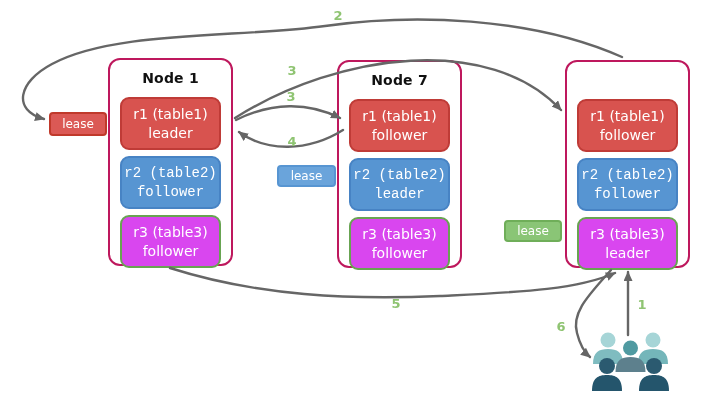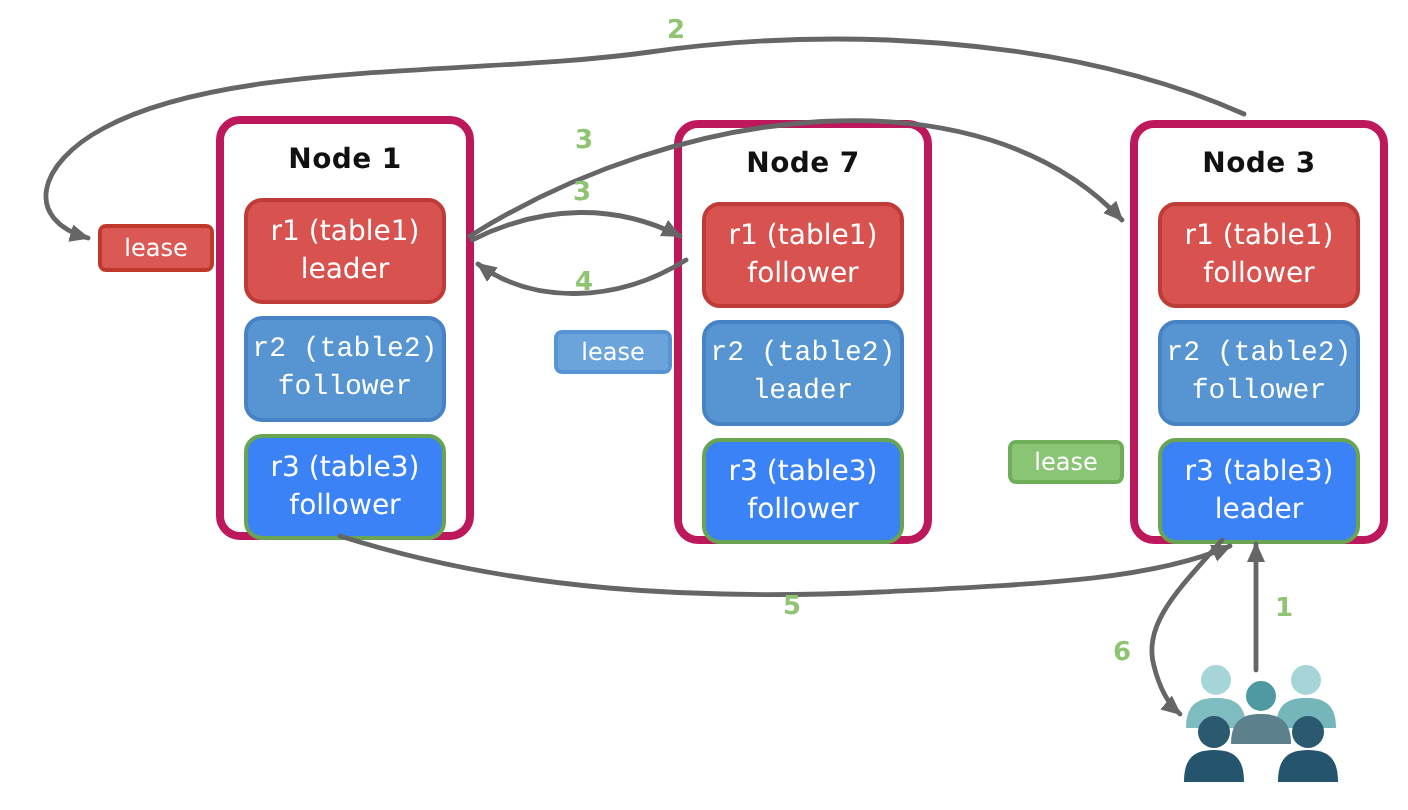--- a/index.html
+++ b/index.html
@@ -2,35 +2,35 @@
 <html><head>
 <meta charset="utf-8">
 <style>
   html,body{margin:0;padding:0;background:#ffffff;}
   body{font-family:"DejaVu Sans","Liberation Sans",sans-serif;}
   #stage{position:relative;width:704px;height:405px;background:#ffffff;overflow:hidden;}
 
   
   .node{
     position:absolute;width:121px;height:204px;background:#ffffff;
-    border:4px solid #be185d;border-radius:12px;box-sizing:content-box;
+    border:2px solid #be185d;border-radius:12px;box-sizing:content-box;
   }
   .node-title{
     text-align:center;margin-top:10px;font-size:14px;font-weight:bold;color:#111111;
     letter-spacing:.2px;
   }
   .rstack{position:absolute;left:10px;right:10px;top:37px;}
   .rbox{
     height:49px;border-radius:9px;margin-bottom:6px;
     display:flex;flex-direction:column;align-items:center;justify-content:center;
     color:#ffffff;font-size:14px;line-height:1.32;text-align:center;
   }
   .rbox.red{background:#d8534f;border:2px solid #bf3b37;}
   .rbox.blue{background:#5795d2;border:2px solid #4783c4;font-family:Liberation Mono, monospace;}
-  .rbox.green{background:#3b82f6;border:2px solid #68a452;}
+  .rbox.green{background:#d946ef;border:2px solid #68a452;}
 
   
   .lease{
     position:absolute;border-radius:4px;color:#ffffff;font-size:12px;
     display:flex;align-items:center;justify-content:center;
   }
   .lease.red{left:49px;top:112px;width:54px;height:20px;background:#db5955;border:2px solid #c0392b;}
   .lease.blue{left:277px;top:165px;width:55px;height:18px;background:#6aa4db;border:2px solid #5795d2;}
   .lease.green{left:504px;top:220px;width:54px;height:18px;background:#8ac576;border:2px solid #6fae59;}
 
@@ -115,21 +115,20 @@
         <span>leader</span>
       </div>
       <div class="rbox green">
         <span>r3 (table3)</span>
         <span>follower</span>
       </div>
     </div>
   </div>
 
   <div class="node" style="left:565px;top:60px;">
-    <div class="node-title">Node 3</div>
     <div class="rstack">
       <div class="rbox red">
         <span>r1 (table1)</span>
         <span>follower</span>
       </div>
       <div class="rbox blue">
         <span>r2 (table2)</span>
         <span>follower</span>
       </div>
       <div class="rbox green">

